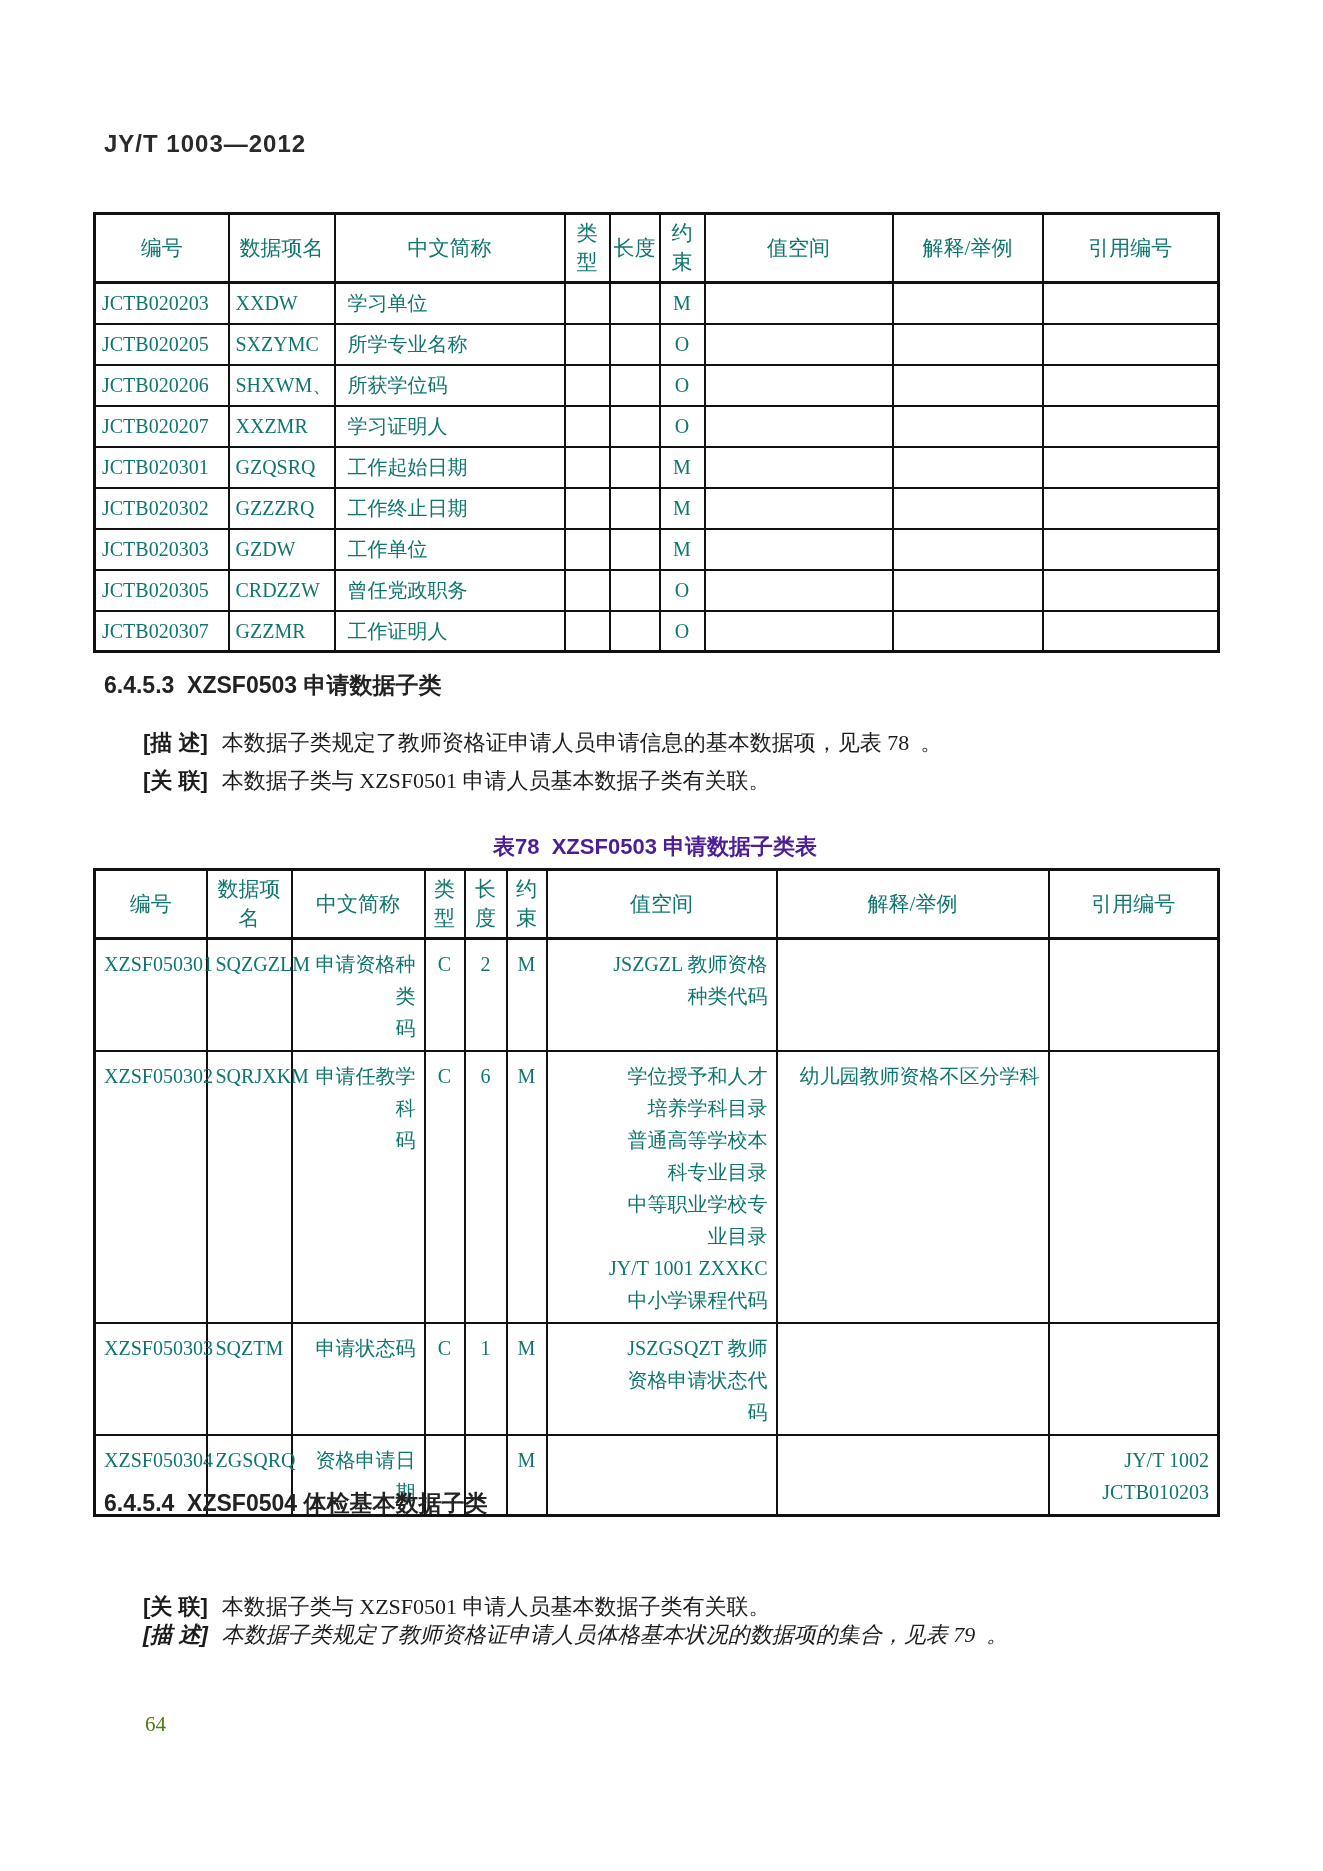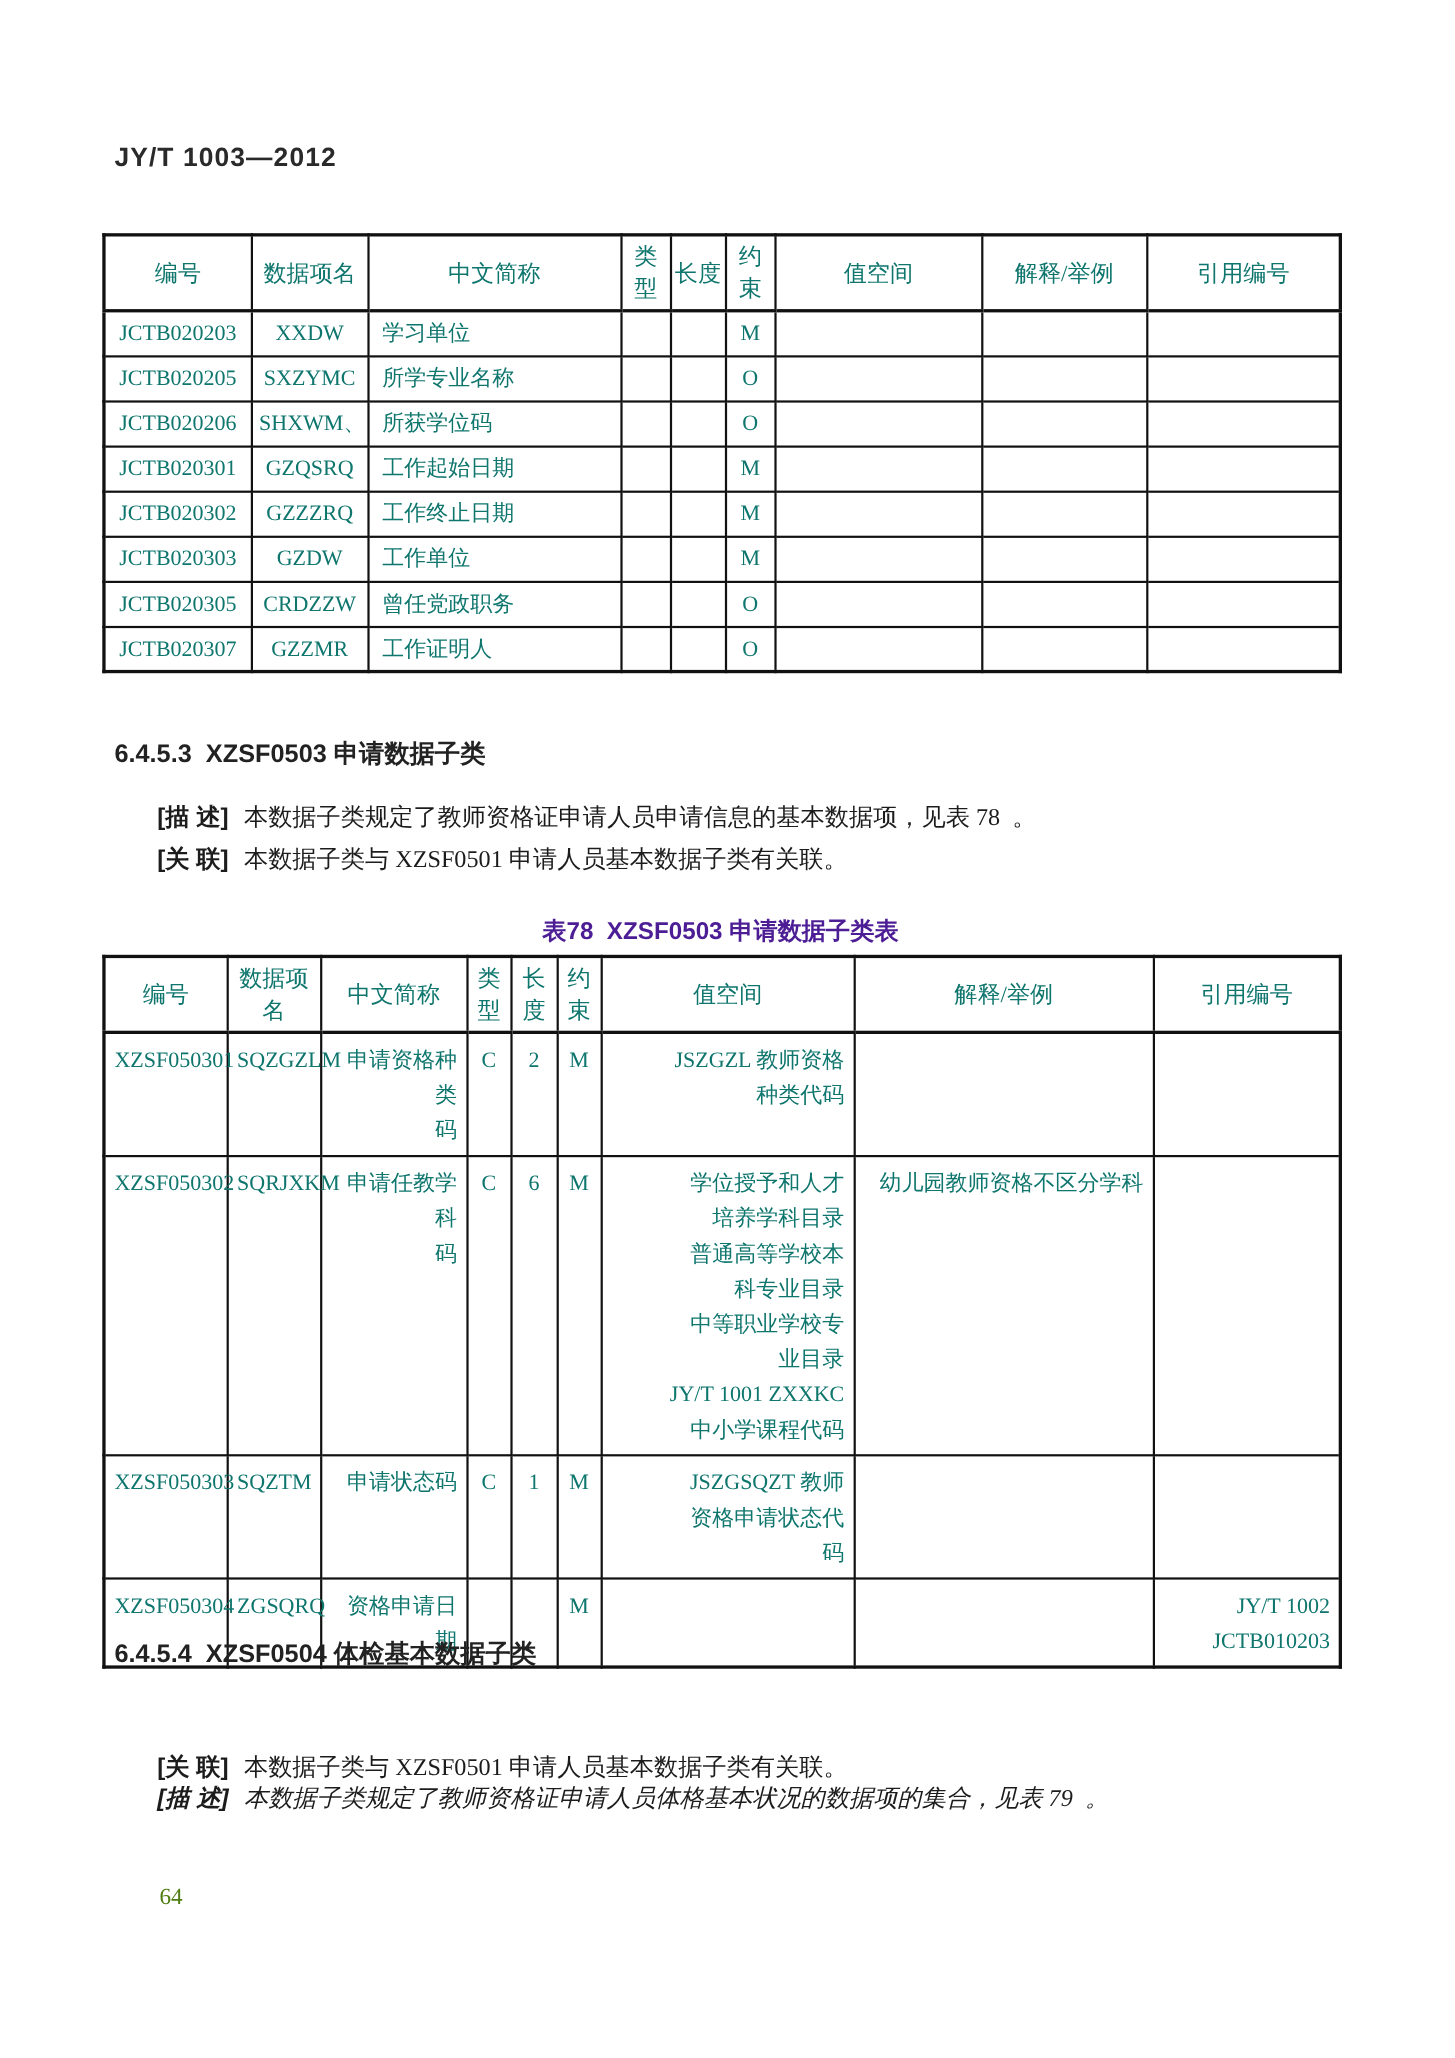--- a/index.html
+++ b/index.html
@@ -29,21 +29,21 @@
     vertical-align:middle; line-height:29px; padding:4px 2px;
     white-space:normal;
   }
   thead tr th { border-bottom-width:3px; }
 
   
   .t1 { top:212px; }
   .t1 thead th { height:58px; }
   .t1 tbody tr { height:41px; }
   .t1 td { vertical-align:middle; padding:2px 6px; white-space:pre-line; line-height:26px; }
-  .t1 td:nth-child(1), .t1 td:nth-child(2) { text-align:center; }
+  .t1 td:nth-child(1), .t1 td:nth-child(2) { text-align:left; }
   .t1 td:nth-child(3) { text-align:left; padding-left:12px; }
   .t1 td:nth-child(4), .t1 td:nth-child(5), .t1 td:nth-child(6) { text-align:center; }
 
   
   .t78-title {
     position:absolute; left:93px; top:832px; width:1124px;
     text-align:center;
     font-family:"Liberation Sans","DejaVu Sans",sans-serif;
     font-weight:bold; font-size:22px; color:#4c1d95;
     white-space:pre;
@@ -147,20 +147,31 @@
         <td>SHXWM、</td>
         <td>所获学位码</td>
         <td></td>
         <td></td>
         <td>O</td>
         <td></td>
         <td></td>
         <td></td>
       </tr>
       <tr>
+        <td>JCTB020207</td>
+        <td>XXZMR</td>
+        <td>学习证明人</td>
+        <td></td>
+        <td></td>
+        <td>O</td>
+        <td></td>
+        <td></td>
+        <td></td>
+      </tr>
+      <tr>
         <td>JCTB020301</td>
         <td>GZQSRQ</td>
         <td>工作起始日期</td>
         <td></td>
         <td></td>
         <td>M</td>
         <td></td>
         <td></td>
         <td></td>
       </tr>

